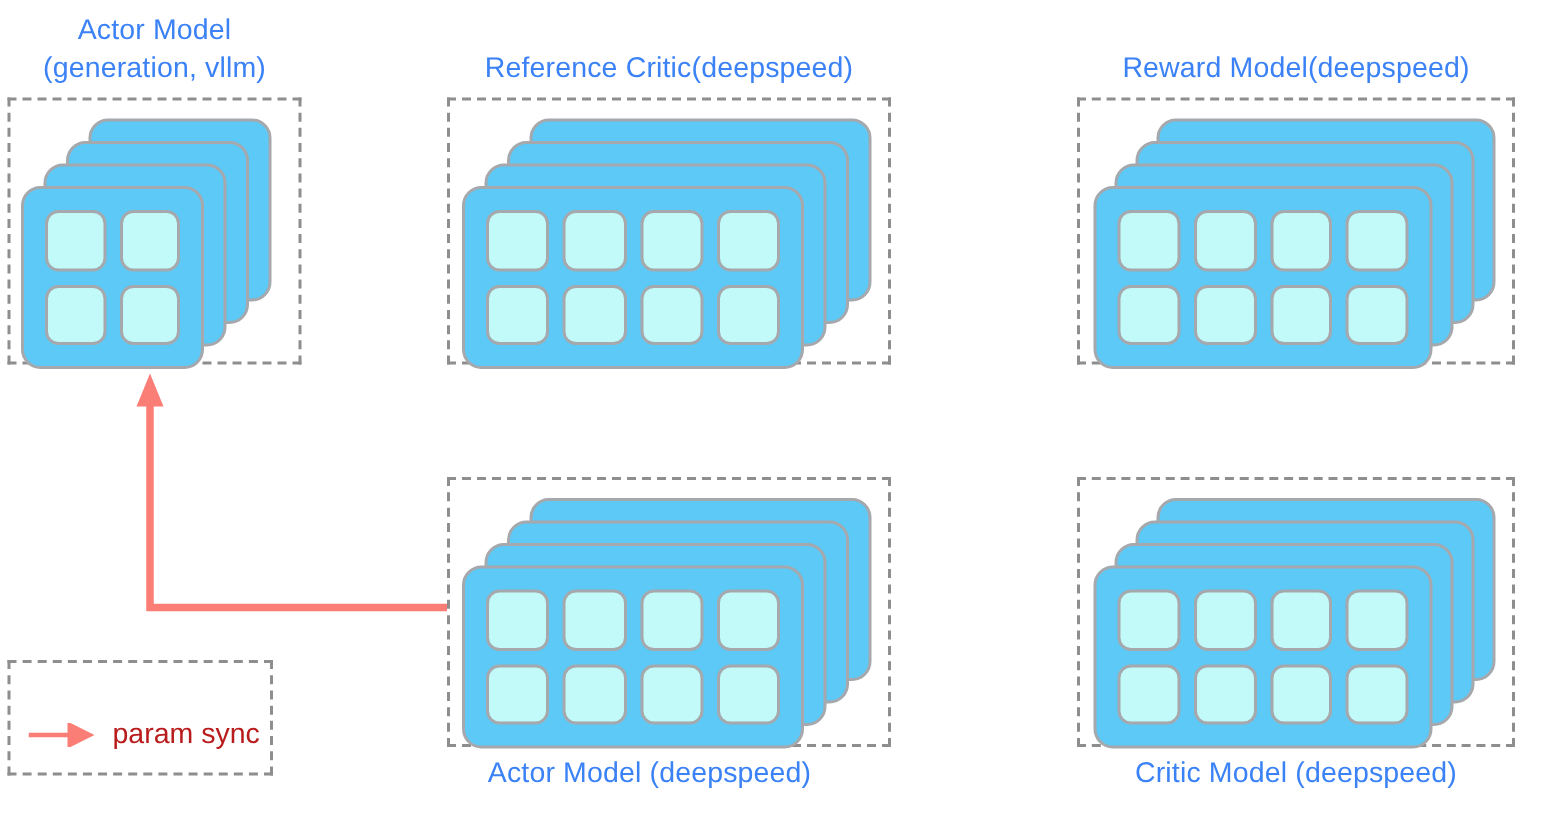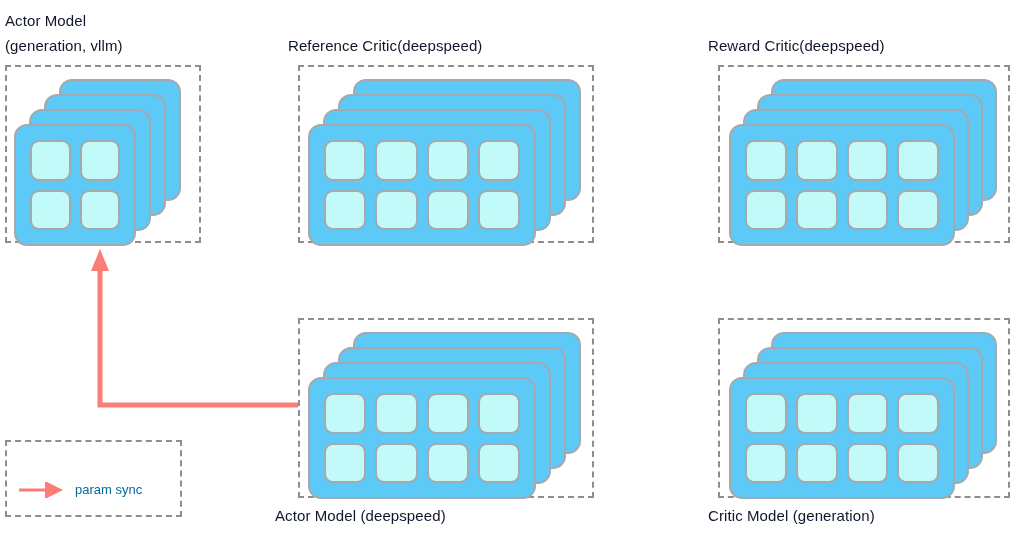--- a/index.html
+++ b/index.html
@@ -27,23 +27,24 @@
   .group {
     position: absolute;
     box-sizing: border-box;
     border: 2px dashed #8e8e8e;
     background: transparent;
   }
 
   
   .caption {
     position: absolute;
-    font-size: 15px;
+    text-align: center;
+    font-size: 19px;
     line-height: 25px;
-    color: #0f172a;
+    color: #3b82f6;
     white-space: pre-line;
     letter-spacing: 0.1px;
   }
 
   
   .deck {
     position: absolute;
     left: 0; top: 0;
     width: 100%;
     height: 100%;
@@ -87,22 +88,22 @@
   }
   #legend-row {
     position: absolute;
     left: 12px;
     bottom: 14px;
     display: flex;
     align-items: center;
     gap: 10px;
   }
   #legend-label {
-    font-size: 13px;
-    color: #0369a1;
+    font-size: 19px;
+    color: #b91c1c;
     line-height: 22px;
   }
 </style>
 </head>
 <body>
 
 <div id="canvas">
 
   <div class="caption" style="left:5px; top:8px; width:196px;">Actor Model
 (generation, vllm)</div>
@@ -132,21 +133,21 @@
         <div class="cell"></div>
         <div class="cell"></div>
         <div class="cell"></div>
         <div class="cell"></div>
         <div class="cell"></div>
         <div class="cell"></div>
       </div>
     </div>
   </div>
 
-  <div class="caption" style="left:708px; top:33px; width:312px;">Reward Critic(deepspeed)</div>
+  <div class="caption" style="left:708px; top:33px; width:312px;">Reward Model(deepspeed)</div>
   <div class="group" style="left:718px; top:65px; width:292px; height:178px;">
     <div class="deck">
       <div class="card" style="left:51px; top:12px; width:226px; height:122px;"></div>
       <div class="card" style="left:37px; top:27px; width:226px; height:122px;"></div>
       <div class="card" style="left:23px; top:42px; width:226px; height:122px;"></div>
       <div class="card card-front grid-4x2" style="left:9px; top:57px; width:226px; height:122px;">
         <div class="cell"></div>
         <div class="cell"></div>
         <div class="cell"></div>
         <div class="cell"></div>
@@ -187,21 +188,21 @@
         <div class="cell"></div>
         <div class="cell"></div>
         <div class="cell"></div>
         <div class="cell"></div>
         <div class="cell"></div>
         <div class="cell"></div>
         <div class="cell"></div>
       </div>
     </div>
   </div>
-  <div class="caption" style="left:708px; top:503px; width:312px;">Critic Model (generation)</div>
+  <div class="caption" style="left:708px; top:503px; width:312px;">Critic Model (deepspeed)</div>
 
   <svg class="arrow-svg" viewBox="0 0 1032 546" xmlns="http://www.w3.org/2000/svg">
     <path d="M 298 405 L 100 405 L 100 270" fill="none" stroke="#fb7e76" stroke-width="5" stroke-linecap="butt" stroke-linejoin="miter"></path>
     <polygon points="100,249 109,271 91,271" fill="#fb7e76"></polygon>
   </svg>
 
   <div id="legend" style="left:5px; top:440px; width:177px; height:77px;">
     <div id="legend-row">
       <svg width="46" height="16" viewBox="0 0 46 16" xmlns="http://www.w3.org/2000/svg">
         <line x1="0" y1="8" x2="30" y2="8" stroke="#fb7e76" stroke-width="3"></line>

